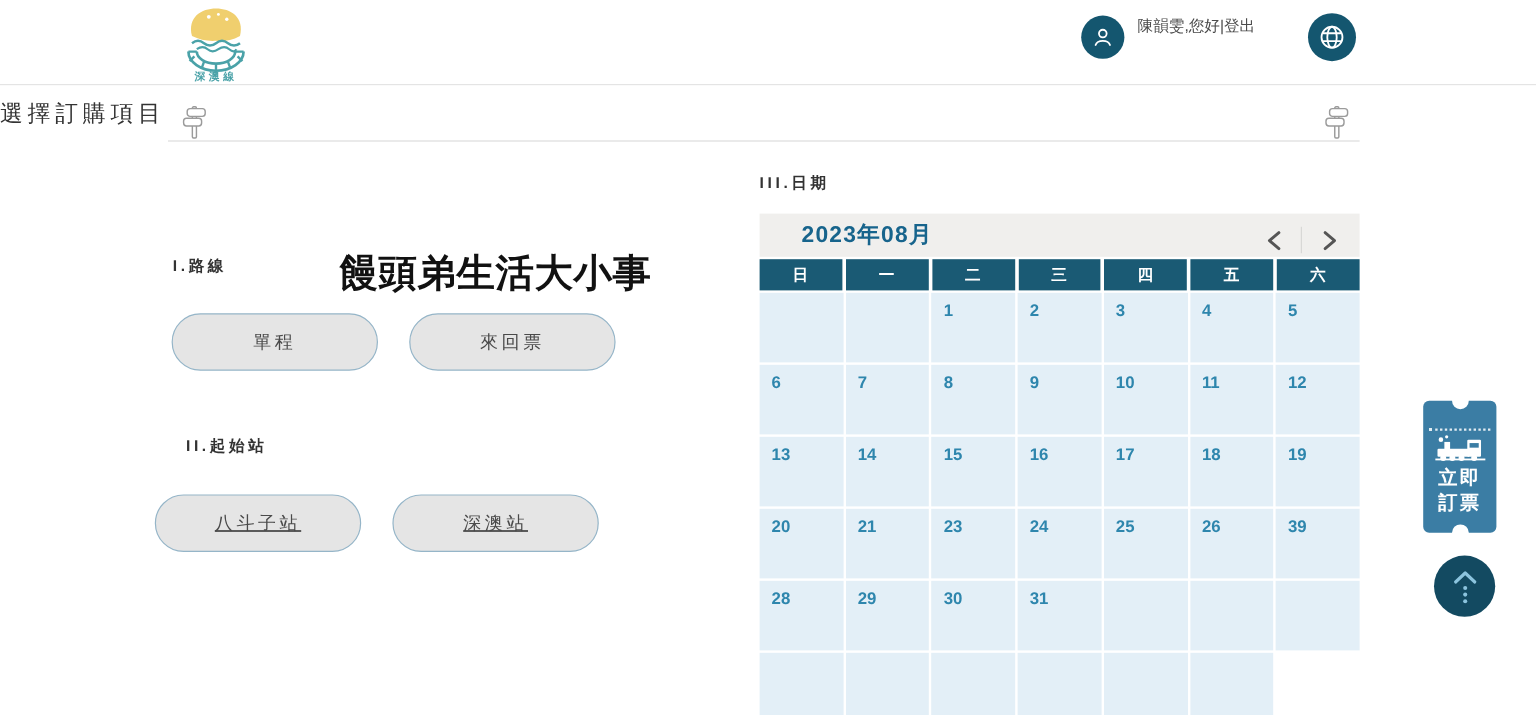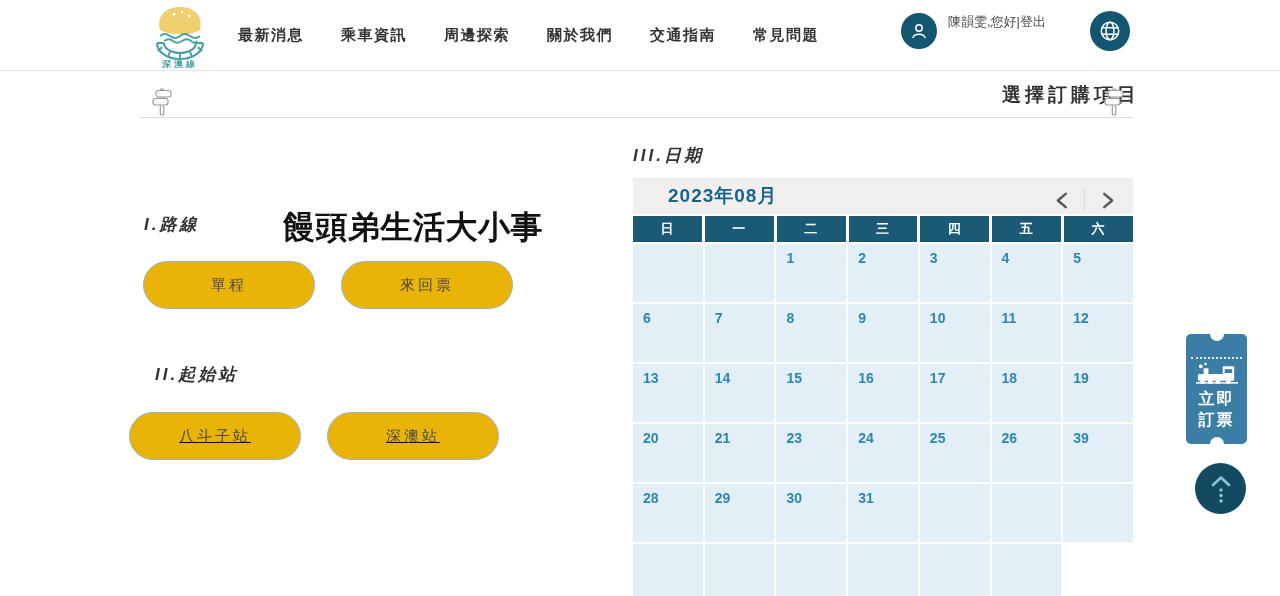--- a/index.html
+++ b/index.html
@@ -11,36 +11,36 @@
   .logo { position:absolute; left:144px; top:3px; width:72px; height:66px; cursor:pointer; }
   .main-nav { position:absolute; left:238px; top:0; height:71px; display:flex; align-items:center; }
   .nav-item { font-size:15px; font-weight:bold; color:#333; letter-spacing:1.5px; margin-right:37px; cursor:pointer; text-decoration:none; }
   .user-box { position:absolute; left:901px; top:13px; display:flex; align-items:flex-start; }
   .icon-circle { width:36px; height:36px; border-radius:50%; background:#14566f; display:flex; align-items:center; justify-content:center; border:none; cursor:pointer; }
   .greeting { font-size:13px; color:#4a4a4a; margin-left:11px; }
   .logout { font-size:13px; color:#4a4a4a; cursor:pointer; text-decoration:none; }
   .globe-btn { position:absolute; left:1090px; top:11px; width:40px; height:40px; border-radius:50%; background:#14566f; display:flex; align-items:center; justify-content:center; border:none; cursor:pointer; }
 
   
-  .page-title { position:absolute; top:82px; left:0; width:1140px; text-align:right; font-size:19px; font-weight:bold; color:#333; letter-spacing:4px; }
+  .page-title { position:absolute; top:82px; left:0; width:1140px; text-align:left; font-size:19px; font-weight:normal; color:#333; letter-spacing:4px; }
   .signpost { position:absolute; top:87px; width:26px; height:30px; }
   .signpost.left { left:149px; }
   .signpost.right { left:1101px; }
   .title-line { position:absolute; top:117px; left:140px; width:993px; height:1px; background:#dcdcdc; }
 
   
-  .sec-heading { position:absolute; font-size:17px; font-weight:bold; color:#333; letter-spacing:3px;font-style:italic; }
+  .sec-heading { position:absolute; font-size:13px; font-weight:bold; color:#333; letter-spacing:3px; }
   .heading-route { left:144px; top:213px; }
   .heading-station { left:155px; top:363px; }
   .heading-date { left:633px; top:144px; }
   .watermark { position:absolute; left:283px; top:206px; font-size:32px; font-weight:bold; color:#111; letter-spacing:0.5px; font-family:"Liberation Serif", serif; }
   .btn-row { position:absolute; display:flex; gap:26px; }
   .row-route { left:143px; top:261px; }
   .row-station { left:129px; top:412px;text-decoration:underline; }
-  .pill-btn { width:172px; height:48px; background:#eab308; border:1.5px solid #95b5c8; border-radius:24px; font-size:15px; color:#4a4a4a; letter-spacing:3px; display:flex; align-items:center; justify-content:center; cursor:pointer; font-family:"Liberation Sans", sans-serif; }
+  .pill-btn { width:172px; height:48px; background:#e5e5e5; border:1.5px solid #95b5c8; border-radius:24px; font-size:15px; color:#4a4a4a; letter-spacing:3px; display:flex; align-items:center; justify-content:center; cursor:pointer; font-family:"Liberation Sans", sans-serif; }
 
   
   .calendar { position:absolute; left:633px; top:178px; width:500px; }
   .cal-month-bar { position:relative; height:36px; background:#f0efed; display:flex; align-items:center; }
   .month-label { margin-left:35px; font-size:19px; font-weight:bold; color:#17648c; letter-spacing:1px; }
   .cal-arrows { position:absolute; right:12px; top:0; height:44px; display:flex; align-items:center; }
   .arrow-btn { background:none; border:none; width:26px; height:26px; display:flex; align-items:center; justify-content:center; cursor:pointer; }
   .arrow-divider { width:1px; height:22px; background:#d8d8d6; margin:0 10px; }
   .cal-dow-row { display:grid; grid-template-columns:repeat(7,1fr); gap:3px; margin-top:2px; }
   .cal-dow { height:26px; background:#1a5a74; color:#fff; font-size:13px; font-weight:bold; display:flex; align-items:center; justify-content:center; letter-spacing:1px; }
@@ -74,28 +74,20 @@
         <circle cx="45" cy="13" r="1.4" fill="#fff"></circle>
         <path d="M16,33 q5,-4 10,0 t10,0 t10,0 t10,0" stroke="#4aa2a8" stroke-width="2" fill="none"></path>
         <path d="M20,38 q5,-3.5 9,0 t9,0 t9,0 t6,0" stroke="#4aa2a8" stroke-width="1.8" fill="none"></path>
         <path d="M13,40 a23,16 0 0 0 46,0" stroke="#4aa2a8" stroke-width="2.2" fill="none"></path>
         <path d="M20,40 a16,10 0 0 0 32,0" stroke="#4aa2a8" stroke-width="2.2" fill="none"></path>
         <path d="M36,50 L36,56 M26,48.5 L24,54 M46,48.5 L48,54 M18,44 L14,48 M54,44 L58,48 M13,40 L20,40 M52,40 L59,40" stroke="#4aa2a8" stroke-width="2" fill="none"></path>
         <text x="36" y="64" text-anchor="middle" font-size="9" letter-spacing="3" fill="#4aa2a8" font-weight="bold">深澳線</text>
       </svg>
     </div>
 
-    <nav class="main-nav">
-      <a class="nav-item">最新消息</a>
-      <a class="nav-item">乘車資訊</a>
-      <a class="nav-item">周邊探索</a>
-      <a class="nav-item">關於我們</a>
-      <a class="nav-item">交通指南</a>
-      <a class="nav-item">常見問題</a>
-    </nav>
 
     <div class="user-box">
       <button class="icon-circle">
         <svg width="20" height="20" viewBox="0 0 20 20">
           <circle cx="10" cy="7" r="3.2" stroke="#fff" stroke-width="1.5" fill="none"></circle>
           <path d="M4,16.5 c1.5,-4.5 10.5,-4.5 12,0" stroke="#fff" stroke-width="1.5" fill="none" stroke-linecap="round"></path>
         </svg>
       </button>
       <span class="greeting">陳韻雯,您好|</span>
       <a class="logout">登出</a>

